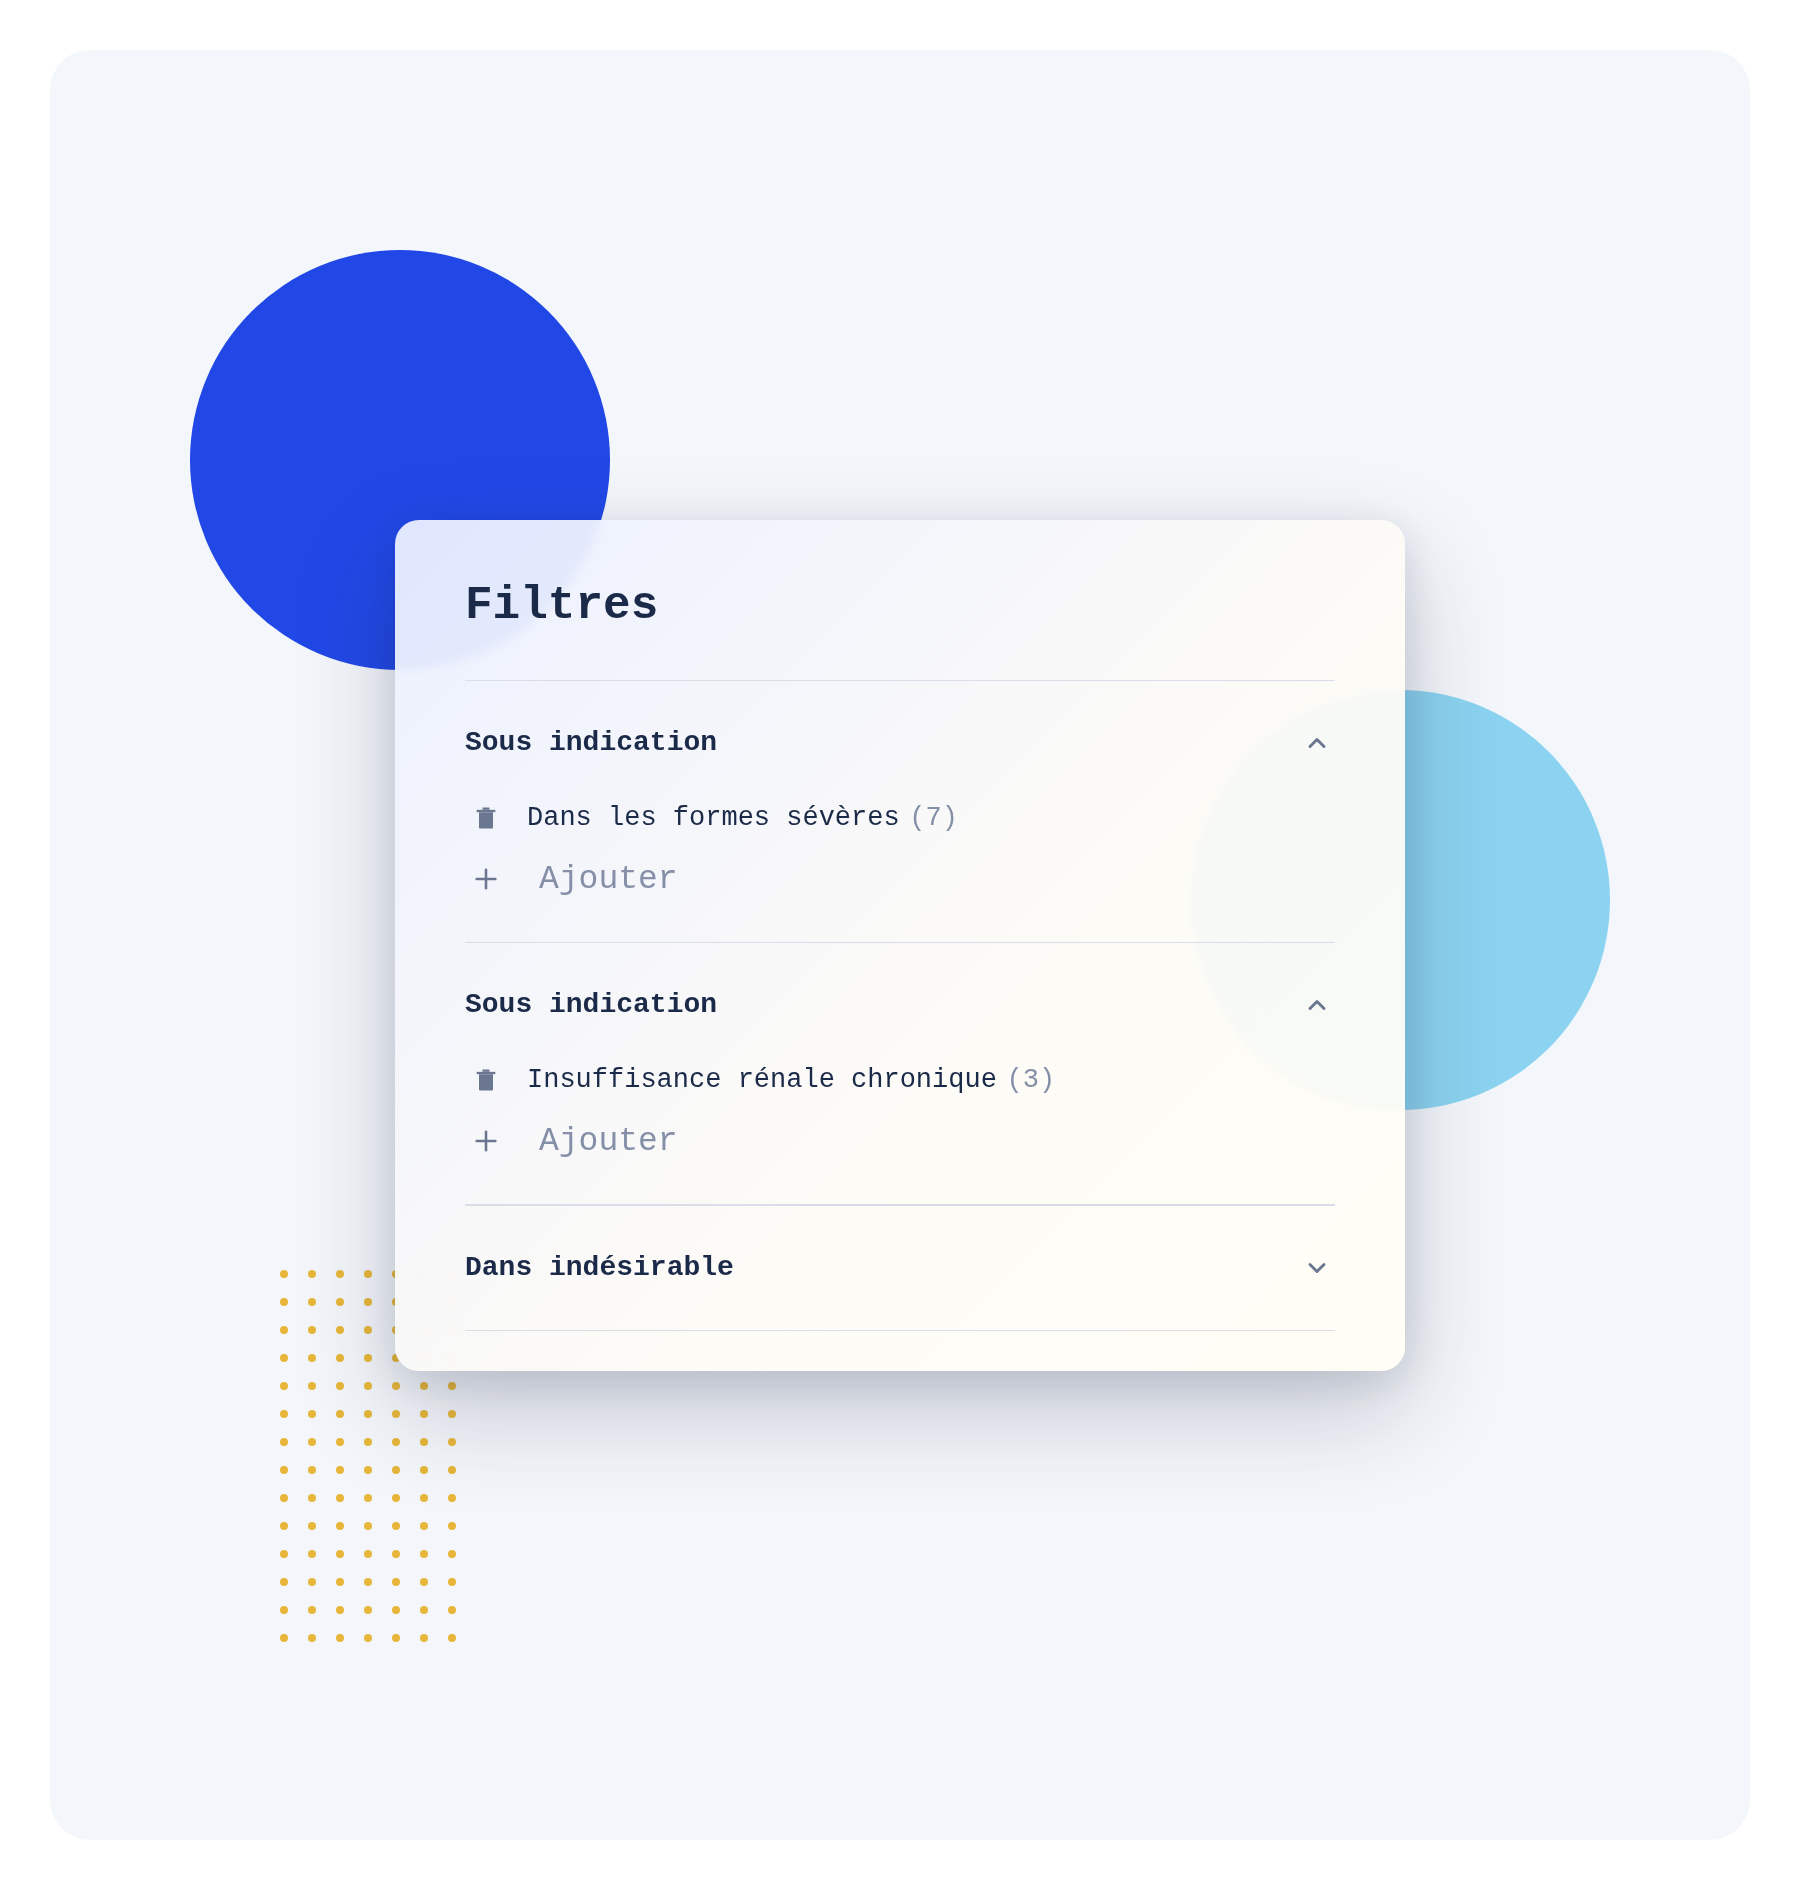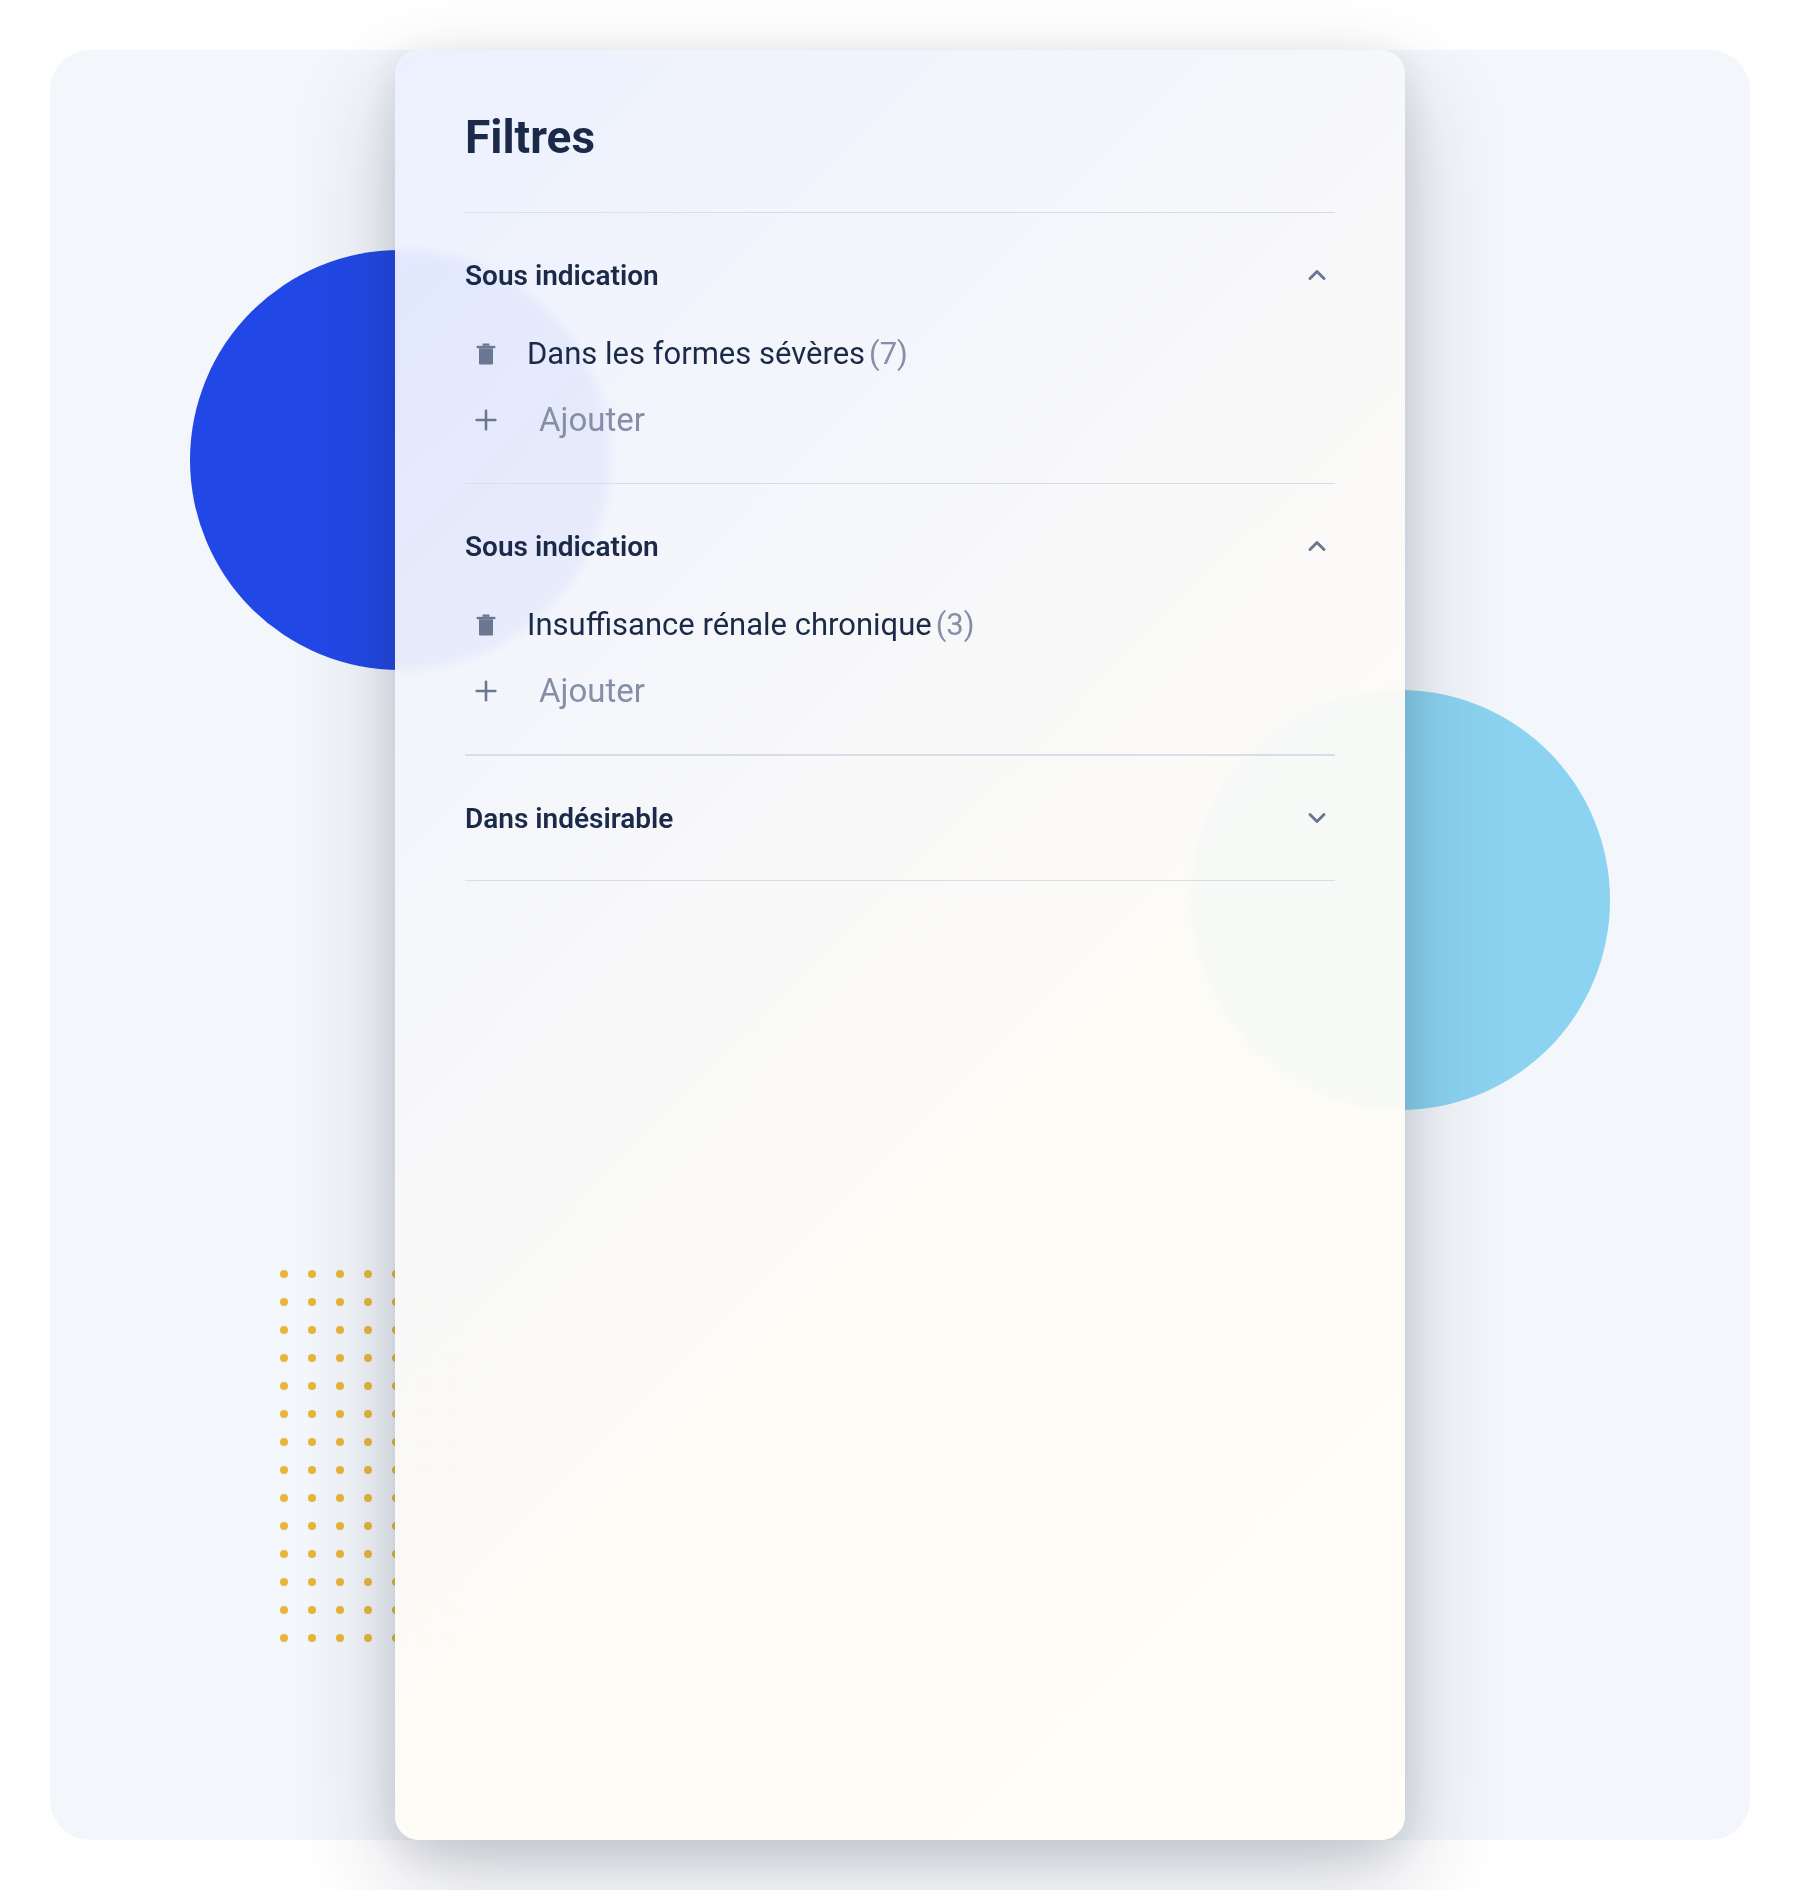--- a/index.html
+++ b/index.html
@@ -19,21 +19,23 @@
     }
     
     .stage {
       position: relative;
       width: 1700px;
       height: 1790px;
       background: #f3f6fa;
       border-radius: 40px;
       display: flex;
       justify-content: center;
+      align-items: center;
       overflow: visible;
+      font-family: Liberation Mono, monospace;
     }
     
     .circle-blue {
       position: absolute;
       width: 420px;
       height: 420px;
       border-radius: 50%;
       background: #2148e6;
       top: 200px;
       left: 140px;
@@ -132,21 +134,21 @@
     .icon-box {
       width: 34px;
       display: flex;
       justify-content: center;
       align-items: center;
       color: #6b7690;
       flex-shrink: 0;
     }
     
     .filter-label {
-      font-size: 31px;
+      font-size: 27px;
       color: #1b2a48;
       font-weight: 400;
     }
     
     .filter-count {
       color: #8590a8;
       font-weight: 400;
     }
     
     .add-row {

